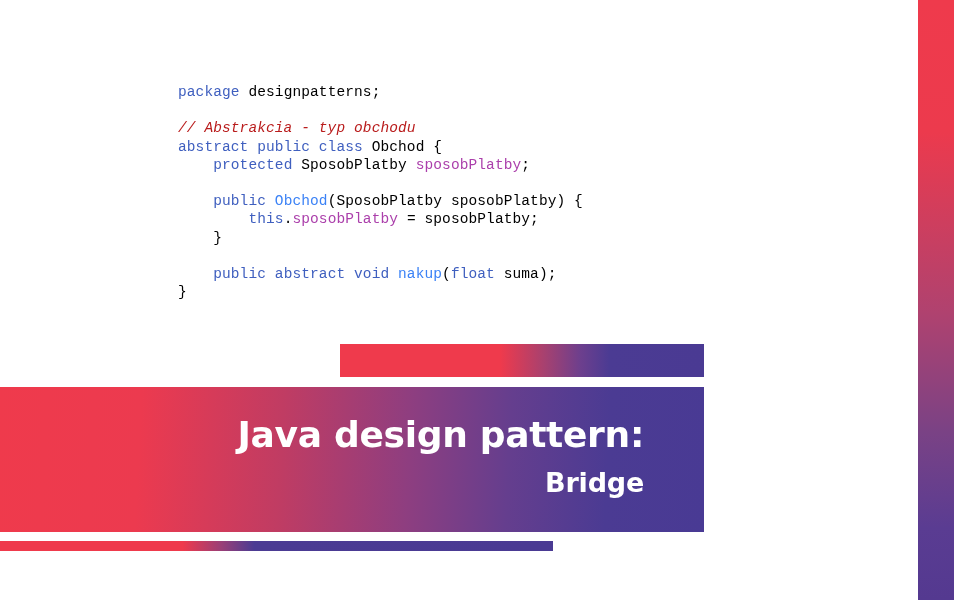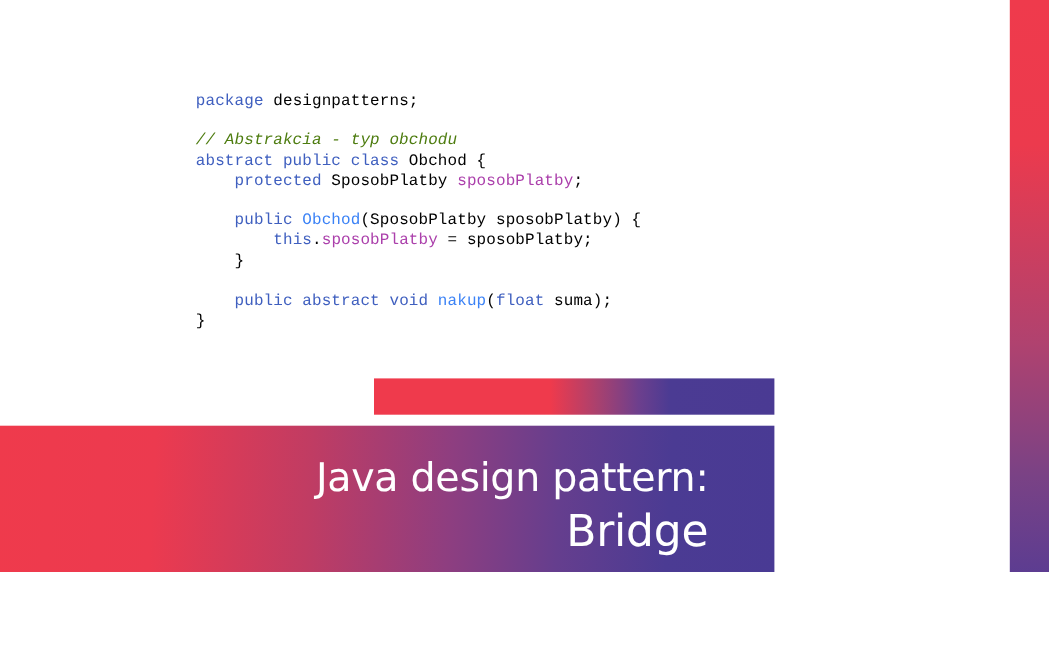--- a/index.html
+++ b/index.html
@@ -12,21 +12,21 @@
     background: #ffffff;
     font-family: "Liberation Sans", sans-serif;
     overflow: hidden;
     position: relative;
   }
 
   #slide {
     position: absolute;
     inset: 0;
     width: 954px;
-    height: 520px;
+    height: 600px;
     background: #ffffff;
     overflow: hidden;
   }
 
   
   #right-strip {
     position: absolute;
     left: 918px;
     top: 0;
     width: 36px;
@@ -47,21 +47,21 @@
     white-space: pre;
     letter-spacing: 0.1px;
   }
   #code-block .line {
     white-space: pre;
     min-height: 18.2px;
   }
   .kw      { color: #3f5fbf; }
   .type    { color: #3b82f6; }
   .field   { color: #ab3fab; }
-  .cmt     { color: #4d7c0f; font-style: italic; }
+  .cmt     { color: #b91c1c; font-style: italic; }
   .plain   { color: #000000; }
 
   
   #accent-bar-top {
     position: absolute;
     left: 340px;
     top: 344px;
     width: 364px;
     height: 33px;
     background: linear-gradient(90deg,
@@ -90,30 +90,30 @@
     bottom: 0;
     display: flex;
     flex-direction: column;
     justify-content: center;
     align-items: flex-end;
     text-align: right;
     color: #ffffff;
   }
   #title-line1 {
     font-family: "DejaVu Sans", sans-serif;
-    font-weight: normal;
+    font-weight: bold;
     font-size: 36px;
     line-height: 46px;
     letter-spacing: -0.3px;
     color: #ffffff;
   }
   #title-line2 {
     font-family: "DejaVu Sans", sans-serif;
-    font-weight: normal;
-    font-size: 40px;
+    font-weight: bold;
+    font-size: 27px;
     line-height: 50px;
     letter-spacing: -0.2px;
     color: #ffffff;
   }
 
   
   #accent-bar-bottom {
     position: absolute;
     left: 0;
     top: 541px;

